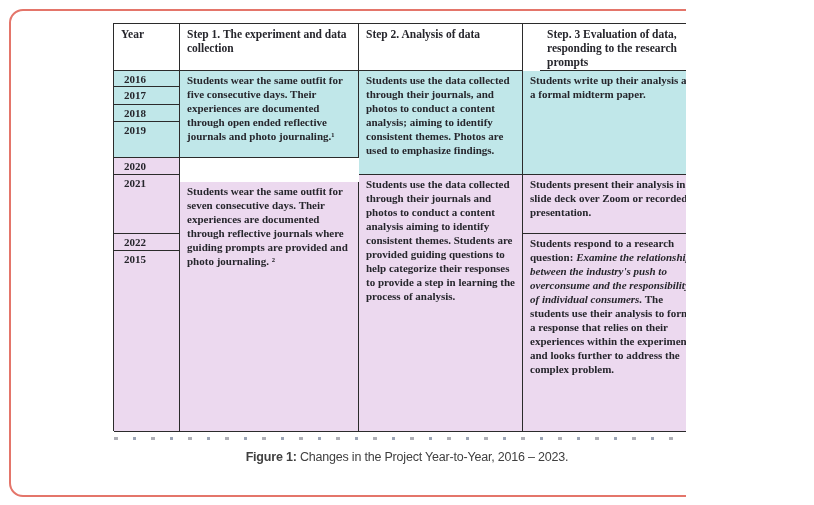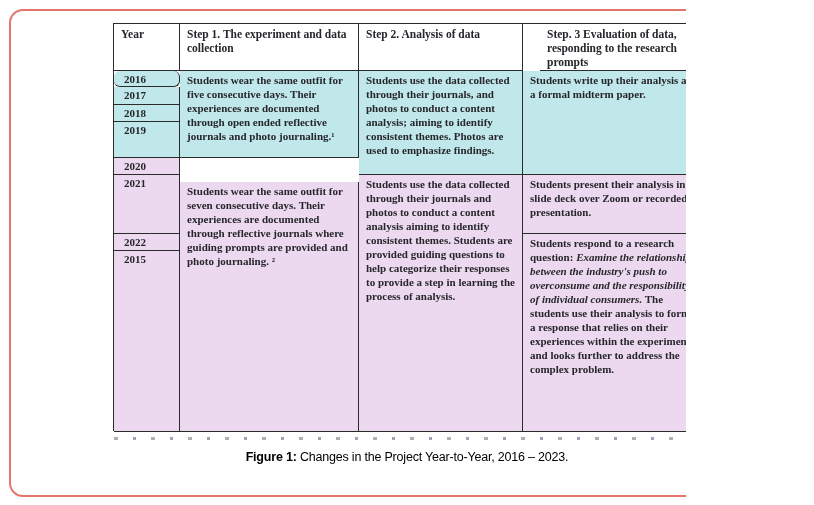--- a/index.html
+++ b/index.html
@@ -21,37 +21,37 @@
   .hd-center{text-align:left;}
   .yr{padding:1px 0 0 10px;}
   .early{background:var(--early_bg,#c0e7e9);}
   .late{background:var(--late_bg,#ecd9ef);}
   .ital{font-style:italic;}
   .remnant{position:absolute;left:114px;top:437px;width:584px;height:3px;opacity:.55;
            background:repeating-linear-gradient(90deg,#6d6d7a 0 4px,transparent 4px 19px,
                       #4a5a7a 19px 22px,transparent 22px 37px);}
   .caption{position:absolute;left:0;top:450px;width:814px;text-align:center;
            font-family:"Liberation Sans","DejaVu Sans",sans-serif;font-size:12.5px;
-           letter-spacing:-0.2px;color:#000000;}
+           letter-spacing:-0.2px;color:#404040;}
   .caption b{font-weight:bold;}
 </style>
 </head>
 <body>
 
 <div class="page">
   <div class="frame"></div>
 
   <div class="tbl">
 
     <div class="c hd" style="grid-column:1;grid-row:1;">Year</div>
     <div class="c hd hd-center" style="grid-column:2;grid-row:1;">Step 1. The experiment and data collection</div>
     <div class="c hd" style="grid-column:3;grid-row:1;">Step 2. Analysis of data</div>
     <div class="c hd" style="grid-column:4;grid-row:1;margin-left:17px;">Step. 3 Evaluation of data, responding to the research prompts</div>
 
-    <div class="c yr early" style="grid-column:1;grid-row:2;border-radius:6px;">2016</div>
+    <div class="c yr early" style="grid-column:1;grid-row:2;">2016</div>
     <div class="c yr early" style="grid-column:1;grid-row:3;">2017</div>
     <div class="c yr early" style="grid-column:1;grid-row:4;">2018</div>
     <div class="c yr early" style="grid-column:1;grid-row:5;padding-left:10px;">2019</div>
     <div class="c yr late" style="grid-column:1;grid-row:6;">2020</div>
     <div class="c yr late" style="grid-column:1;grid-row:7;">2021</div>
     <div class="c yr late" style="grid-column:1;grid-row:8;">2022</div>
     <div class="c yr late" style="grid-column:1;grid-row:9;">2015</div>
 
     <div class="c early" style="grid-column:2;grid-row:2/6;">Students wear the same outfit for five consecutive days. Their experiences are documented through open ended reflective journals and photo journaling.¹</div>
     <div class="c late" style="grid-column:2;grid-row:6/10;margin-top:24px;">Students wear the same outfit for seven consecutive days. Their experiences are documented through reflective journals where guiding prompts are provided and photo journaling. ²</div>

